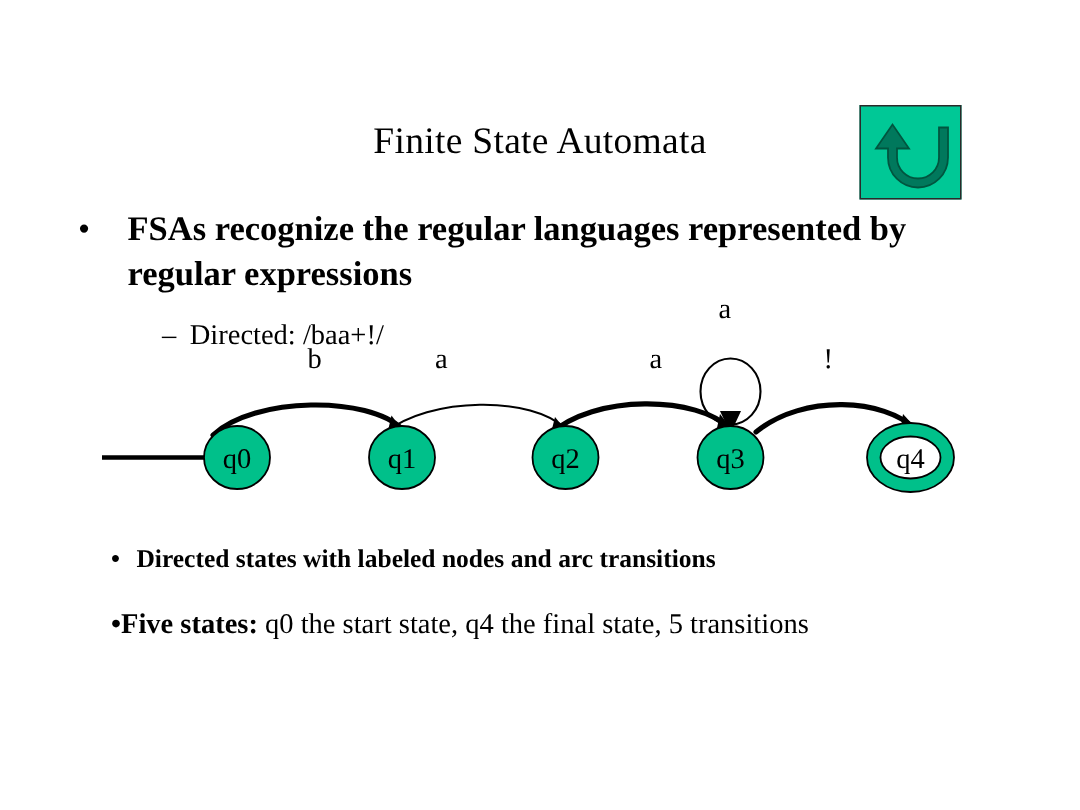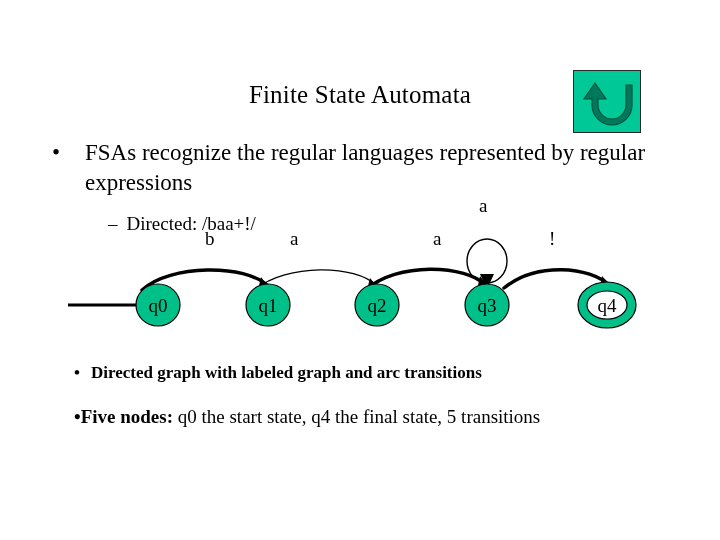--- a/index.html
+++ b/index.html
@@ -58,20 +58,21 @@
   }
   #bullet-1 .bullet-mark {
     position: absolute;
     left: 0;
     top: 0;
     font-size: 23px;
   }
   #bullet-1 .bullet-text {
     display: block;
     margin-left: 33px;
+    font-weight: bold;
   }
 
   #sub-bullet-1 {
     left: 108px;
     top: 212px;
     font-size: 19px;
     line-height: 24px;
     white-space: nowrap;
   }
   #sub-bullet-1 .dash-mark {
@@ -204,20 +205,20 @@
 
       <text class="arc-label" x="205" y="55">b</text>
       <text class="arc-label" x="290" y="55">a</text>
       <text class="arc-label" x="433" y="55">a</text>
       <text class="arc-label" x="479" y="22">a</text>
       <text class="arc-label" x="549" y="55">!</text>
     </svg>
   </div>
 
   <div id="bullet-2" class="bullet-row">
-    <span class="bullet-mark">•</span><span>Directed graph with labeled graph and arc transitions</span>
+    <span class="bullet-mark">•</span><span>Directed states with labeled nodes and arc transitions</span>
   </div>
 
   <div id="bullet-3" class="bullet-row">
-    <span class="lead"><span>•</span><span>Five nodes:</span></span><span> q0 the start state, q4 the final state, 5 transitions</span>
+    <span class="lead"><span>•</span><span>Five states:</span></span><span> q0 the start state, q4 the final state, 5 transitions</span>
   </div>
 
 </div>
 
 </body></html>

